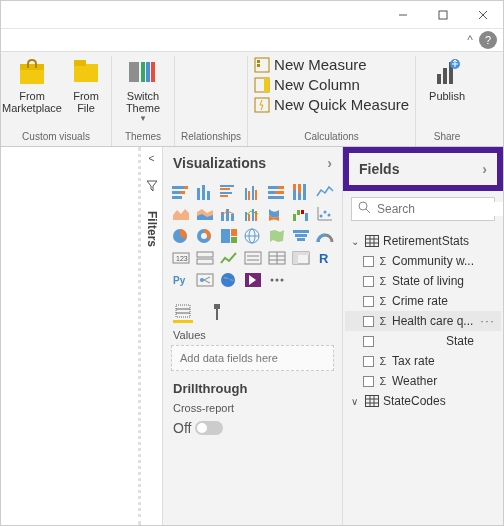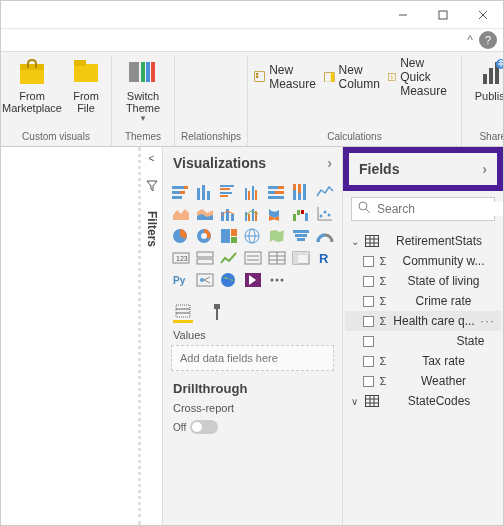--- a/index.html
+++ b/index.html
@@ -14,21 +14,21 @@
   .subbar { height: 22px; display:flex; justify-content:flex-end; align-items:center; padding-right:6px; gap:6px; }
   .subbar .help { width:18px;height:18px;border-radius:50%;background:#888;color:#fff;font-size:11px;display:flex;align-items:center;justify-content:center; }
 
   
   .ribbon { display:flex; background:#f3f3f3; border-top:1px solid #ddd; border-bottom:1px solid #ccc; height:96px; padding-top:4px;}
   .rgroup { display:flex; flex-direction:column; align-items:center; border-right:1px solid #ddd; padding:0 6px 2px 6px; }
   .rgroup-body { display:flex; flex:1; align-items:flex-start; gap:10px; }
   .rbtn { display:flex; flex-direction:column; align-items:center; width:50px; font-size:11px; text-align:center; line-height:1.1; cursor:default;}
   .rbtn .ico { width:32px; height:32px; margin-bottom:2px; display:flex;align-items:center;justify-content:center;}
   .rgroup-label { font-size:10px; color:#666; margin-top:auto; padding-bottom:2px;}
-  .calc-list { display:flex; flex-direction:row; gap:3px; font-size:12px; }
+  .calc-list { display:flex; flex-direction:column; gap:3px; font-size:15px; }
   .calc-item { display:flex; align-items:center; gap:4px; cursor:default;}
   .calc-item .ci-ico { width:16px;height:16px;display:flex;align-items:center;justify-content:center;}
 
   
   .main { display:flex; height: calc(100% - 146px); }
   .canvas { flex:1; background:#fff; border-right:3px dotted #e0e0e0; }
   .filters-strip { width:22px; border-right:1px solid #ddd; display:flex; flex-direction:column; align-items:center; padding-top:6px; gap:16px; background:#fff;}
   .filters-strip .lt { font-size:10px; color:#555;}
   .filters-label { writing-mode: vertical-rl; font-size:12px; font-weight:600; color:#444; }
 
@@ -45,34 +45,34 @@
 
   .viz-tabs { display:flex; gap:14px; padding:8px 10px 4px 10px; }
   .viz-tab { display:flex;align-items:center;justify-content:center; width:20px;height:22px; }
   .viz-tab.active { border-bottom:3px solid #f2c811; }
 
   .values-hdr { font-size:11px; color:#555; padding:2px 10px 4px 10px;}
   .values-drop { margin:0 8px; padding:6px 8px; font-size:11px; color:#777; border:1px dashed #ccc; background:#fafafa;}
 
   .drill-hdr { font-size:13px; font-weight:600; color:#444; padding:10px 10px 4px 10px;}
   .cross-lbl { font-size:11px; color:#555; padding:2px 10px;}
-  .toggle-row { display:flex; align-items:center; gap:4px; padding:4px 10px; font-size:10px; color:#555;}
+  .toggle-row { display:flex; align-items:center; gap:4px; padding:4px 10px; font-size:14px; color:#555;}
   .toggle { width:28px; height:14px; background:#ccc; border-radius:7px; position:relative; }
   .toggle::after { content:""; position:absolute; width:10px;height:10px;background:#fff;border-radius:50%; top:2px; left:2px;}
 
   
   .search-box { margin:6px 8px; background:#fff; border:1px solid #ccc; display:flex; align-items:center; padding:3px 6px; gap:6px;}
   .search-box input { border:none; outline:none; font-size:12px; flex:1; color:#888;}
 
   .tree { padding:4px 2px; font-size:12px; }
   .tree-node { display:flex; align-items:center; gap:4px; padding:3px 6px; cursor:default;}
   .tree-node.hl { background:#e8e8e8; }
   .chk { width:11px;height:11px;border:1px solid #888; flex-shrink:0; background:#fff;}
   .sigma { font-size:11px; color:#444; width:10px; text-align:center;}
-  .fname { white-space:nowrap; overflow:hidden; text-overflow:ellipsis; flex:1;text-align:center; }
+  .fname { white-space:nowrap; overflow:hidden; text-overflow:ellipsis; flex:1; }
 
   .tbl-ico { width:14px;height:12px;display:flex;align-items:center;justify-content:center;}
   .caret { font-size:10px; color:#555; width:10px; }
 </style>
 </head>
 <body>
 
 <div class="titlebar">
   <div class="ctrl">
       <svg viewBox="0 0 10 10">

